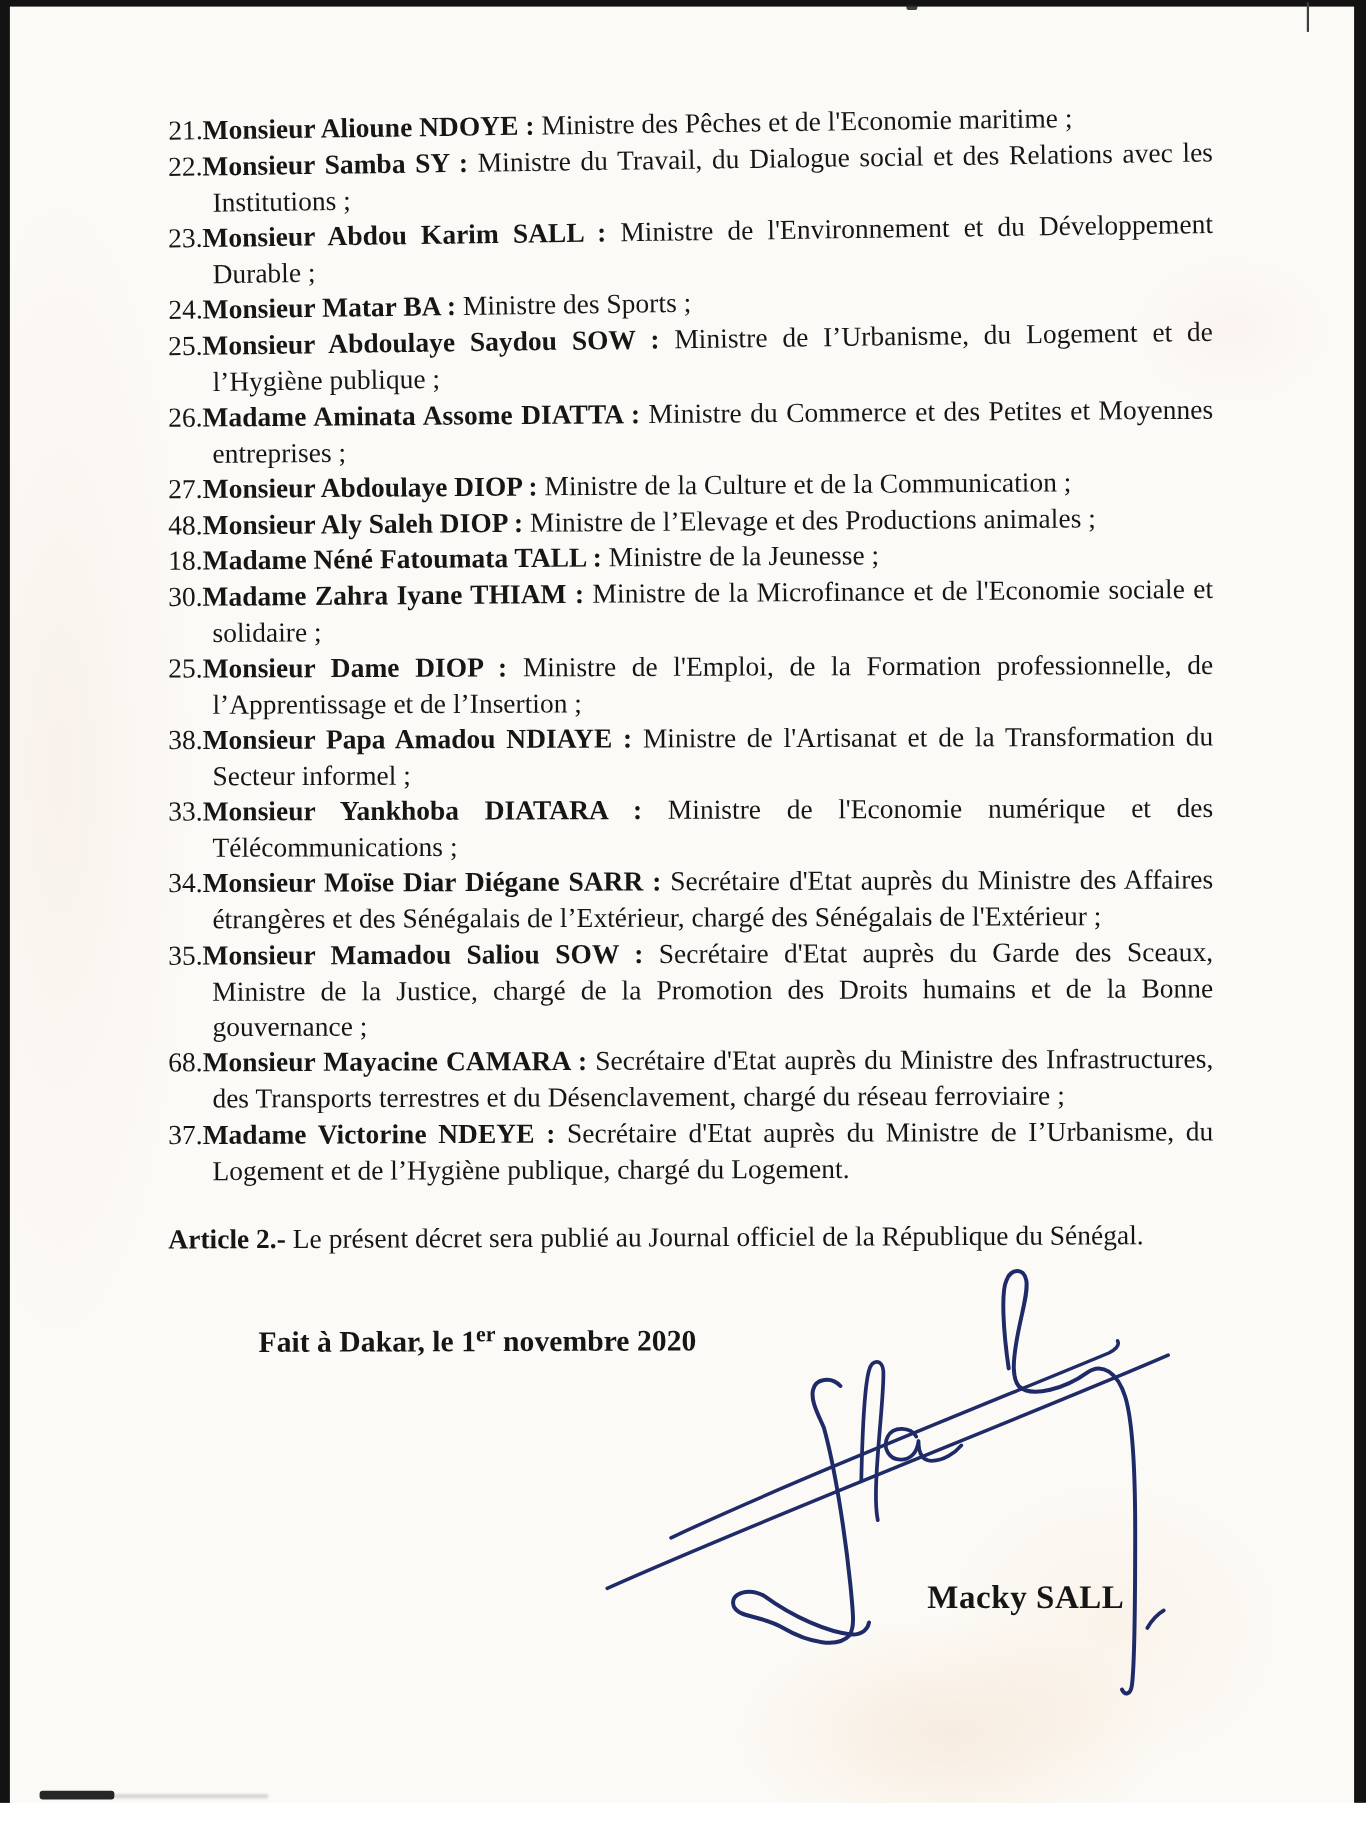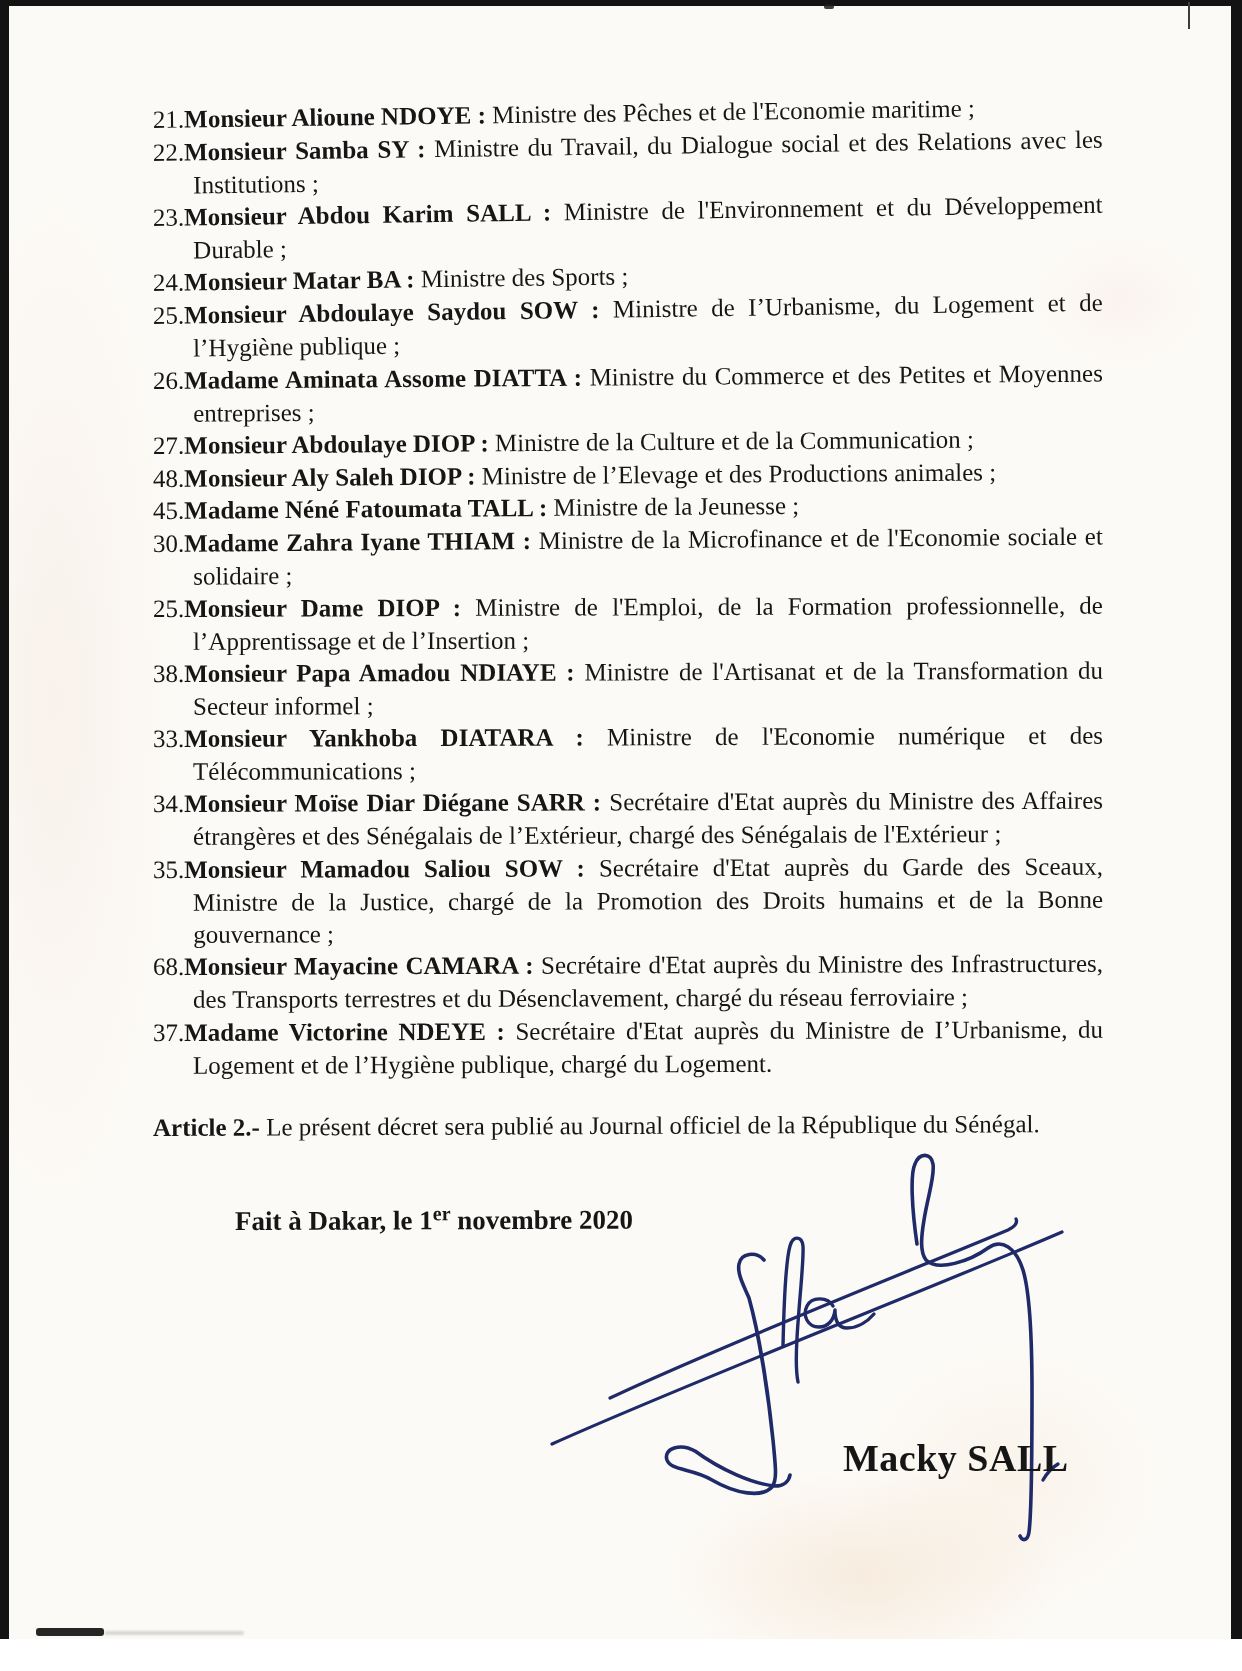--- a/index.html
+++ b/index.html
@@ -58,21 +58,21 @@
   .closing{
     position:absolute;left:235px;top:1203px;
     font-size:27px;font-weight:bold;white-space:nowrap;
     transform:rotate(-0.2deg);transform-origin:0 50%;
   }
   .closing .sup{font-size:20px;vertical-align:9px;}
 
   
   .signer{
     position:absolute;left:843px;top:1436px;
-    font-size:38px;font-weight:bold;letter-spacing:.5px;white-space:nowrap;
+    font-size:30px;font-weight:bold;letter-spacing:.5px;white-space:nowrap;
   }
 
   
   .signature{position:absolute;left:540px;top:1080px;width:570px;height:480px;}
   .signature path{fill:none;stroke:#1f2a68;stroke-linecap:round;stroke-linejoin:round;}
 </style>
 </head>
 <body>
 
 <div class="paper"></div>
@@ -88,21 +88,21 @@
 <div class="list">
   <ol id="ministers-ol">
       <li class="t1"><span class="num">21.</span><span class="name">Monsieur Alioune NDOYE :</span> <span class="role">Ministre des Pêches et de l'Economie maritime ;</span></li>
       <li class="t1"><span class="num">22.</span><span class="name">Monsieur Samba SY :</span> <span class="role">Ministre du Travail, du Dialogue social et des Relations avec les Institutions ;</span></li>
       <li class="t1"><span class="num">23.</span><span class="name">Monsieur Abdou Karim SALL :</span> <span class="role">Ministre de l'Environnement et du Développement Durable ;</span></li>
       <li class="t1"><span class="num">24.</span><span class="name">Monsieur Matar BA :</span> <span class="role">Ministre des Sports ;</span></li>
       <li class="t1"><span class="num">25.</span><span class="name">Monsieur Abdoulaye Saydou SOW :</span> <span class="role">Ministre de I’Urbanisme, du Logement et de l’Hygiène publique ;</span></li>
       <li class="t2"><span class="num">26.</span><span class="name">Madame Aminata Assome DIATTA :</span> <span class="role">Ministre du Commerce et des Petites et Moyennes entreprises ;</span></li>
       <li class="t2"><span class="num">27.</span><span class="name">Monsieur Abdoulaye DIOP :</span> <span class="role">Ministre de la Culture et de la Communication ;</span></li>
       <li class="t2"><span class="num">48.</span><span class="name">Monsieur Aly Saleh DIOP :</span> <span class="role">Ministre de l’Elevage et des Productions animales ;</span></li>
-      <li class="t2"><span class="num">45.</span><span class="name">Madame Néné Fatoumata TALL :</span> <span class="role">Ministre de la Jeunesse ;</span></li>
+      <li class="t2"><span class="num">18.</span><span class="name">Madame Néné Fatoumata TALL :</span> <span class="role">Ministre de la Jeunesse ;</span></li>
       <li class="t2"><span class="num">30.</span><span class="name">Madame Zahra Iyane THIAM :</span> <span class="role">Ministre de la Microfinance et de l'Economie sociale et solidaire ;</span></li>
       <li class="t3"><span class="num">25.</span><span class="name">Monsieur Dame DIOP :</span> <span class="role">Ministre de l'Emploi, de la Formation professionnelle, de l’Apprentissage et de l’Insertion ;</span></li>
       <li class="t3"><span class="num">38.</span><span class="name">Monsieur Papa Amadou NDIAYE :</span> <span class="role">Ministre de l'Artisanat et de la Transformation du Secteur informel ;</span></li>
       <li class="t3"><span class="num">33.</span><span class="name">Monsieur Yankhoba DIATARA :</span> <span class="role">Ministre de l'Economie numérique et des Télécommunications ;</span></li>
       <li class="t3"><span class="num">34.</span><span class="name">Monsieur Moïse Diar Diégane SARR :</span> <span class="role">Secrétaire d'Etat auprès du Ministre des Affaires étrangères et des Sénégalais de l’Extérieur, chargé des Sénégalais de l'Extérieur ;</span></li>
       <li class="t3"><span class="num">35.</span><span class="name">Monsieur Mamadou Saliou SOW :</span> <span class="role">Secrétaire d'Etat auprès du Garde des Sceaux, Ministre de la Justice, chargé de la Promotion des Droits humains et de la Bonne gouvernance ;</span></li>
       <li class="t3"><span class="num">68.</span><span class="name">Monsieur Mayacine CAMARA :</span> <span class="role">Secrétaire d'Etat auprès du Ministre des Infrastructures, des Transports terrestres et du Désenclavement, chargé du réseau ferroviaire ;</span></li>
       <li class="t3"><span class="num">37.</span><span class="name">Madame Victorine NDEYE :</span> <span class="role">Secrétaire d'Etat auprès du Ministre de I’Urbanisme, du Logement et de l’Hygiène publique, chargé du Logement.</span></li>
     </ol>
 </div>

